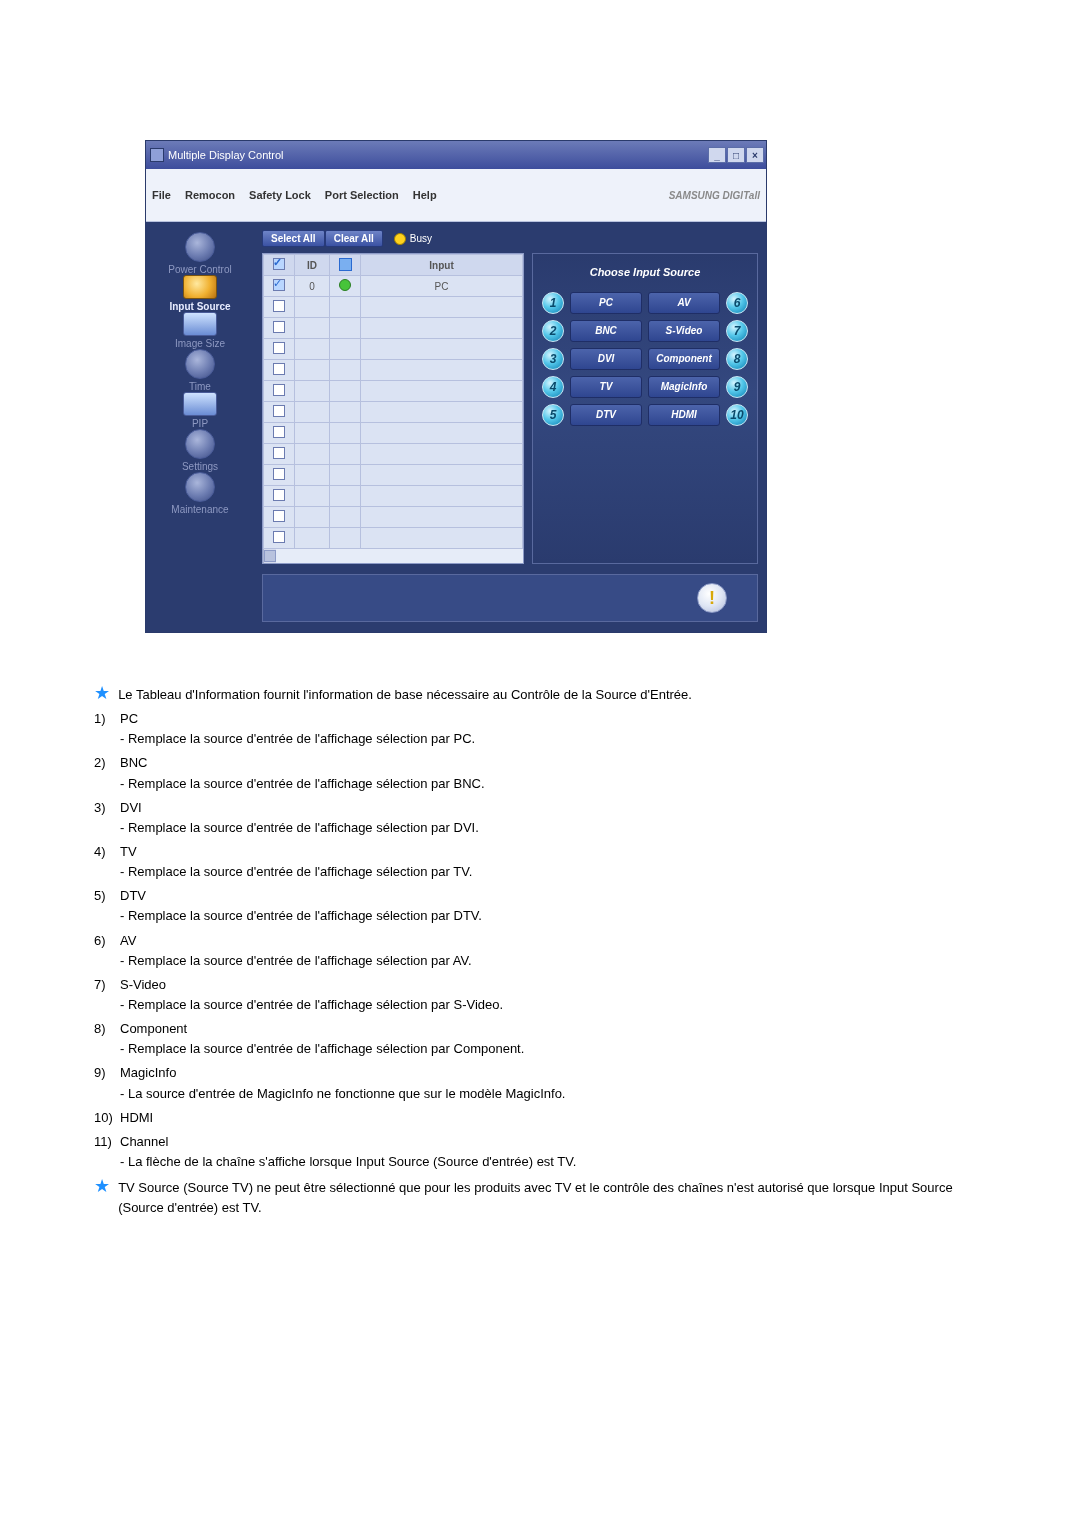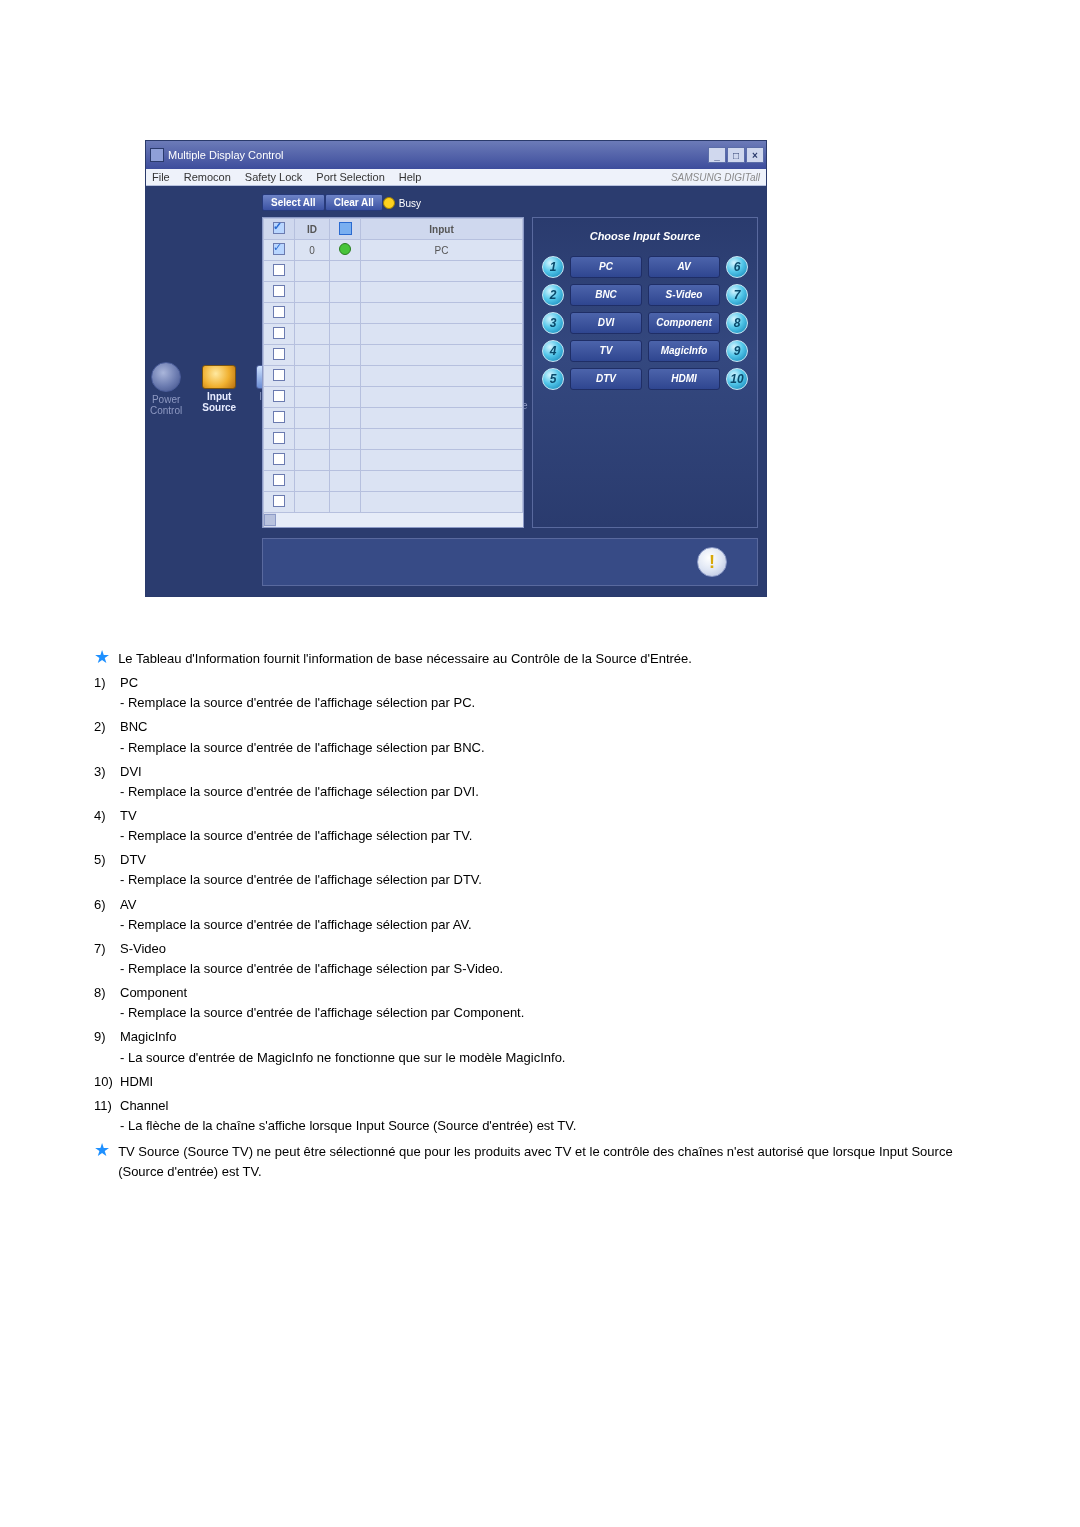--- a/index.html
+++ b/index.html
@@ -42,38 +42,39 @@
     display: flex; align-items: center; justify-content: center;
     font-size: 10px; font-weight: bold; color: #2a3a6b;
   }
 
   .menubar {
     background: #eef2fa;
     border-bottom: 1px solid #b8c2de;
     display: flex;
     align-items: center;
     justify-content: space-between;
-    padding: 2px 6px;
+    padding: 20px 6px;
+    font-weight: bold;
   }
   .menubar .menus { display: flex; gap: 14px; color: #333; }
   .menubar .brand { color: #8a8a8a; font-size: 10px; font-style: italic; }
 
   .app-body {
     display: flex;
     background: #2b3c6f;
     color: #cfd6ec;
   }
 
   
   .leftnav {
     width: 100px;
     background: #2b3c6f;
     padding: 10px 4px 14px 4px;
-    display: flex; flex-direction: row; align-items: center;
-    gap: 20px;
+    display: flex; flex-direction: column; align-items: center;
+    gap: 0;
   }
   .nav-item { text-align: center; font-size: 10px; color: #8e99c2; }
   .nav-item.active { color: #e7ecff; font-weight: bold; }
   .nav-item .nicon {
     width: 28px; height: 28px; margin: 0 auto 2px;
     border-radius: 50%;
     background: radial-gradient(circle at 40% 35%, #aab6db 0%, #6b7bb0 55%, #3c4c85 100%);
     border: 1px solid #4a5c99;
   }
   .nav-item.active .nicon {
@@ -92,21 +93,21 @@
     padding: 8px 8px 6px 8px;
     display: flex; align-items: center; 
   }
   .tbtn {
     background: linear-gradient(#6e84c7,#3b52a3);
     color: #fff; font-weight: bold; font-size: 10px;
     border: 1px solid #273a7a;
     padding: 2px 8px;
     border-radius: 2px;
   }
-  .busy { display: flex; align-items: flex-end; gap: 4px; color: #fff; font-size: 10px; }
+  .busy { display: flex; align-items: center; gap: 4px; color: #fff; font-size: 10px; padding-left: 11px; }
   .busy .dot { width: 10px; height: 10px; border-radius: 50%; background: #ffd21e; border: 1px solid #a58400; }
 
   .panels { display: flex; gap: 8px; padding: 0 8px 10px 8px; }
 
   
   .tablepanel {
     background: #e6ecf8;
     border: 1px solid #8d9bc7;
     width: 260px;
   }

